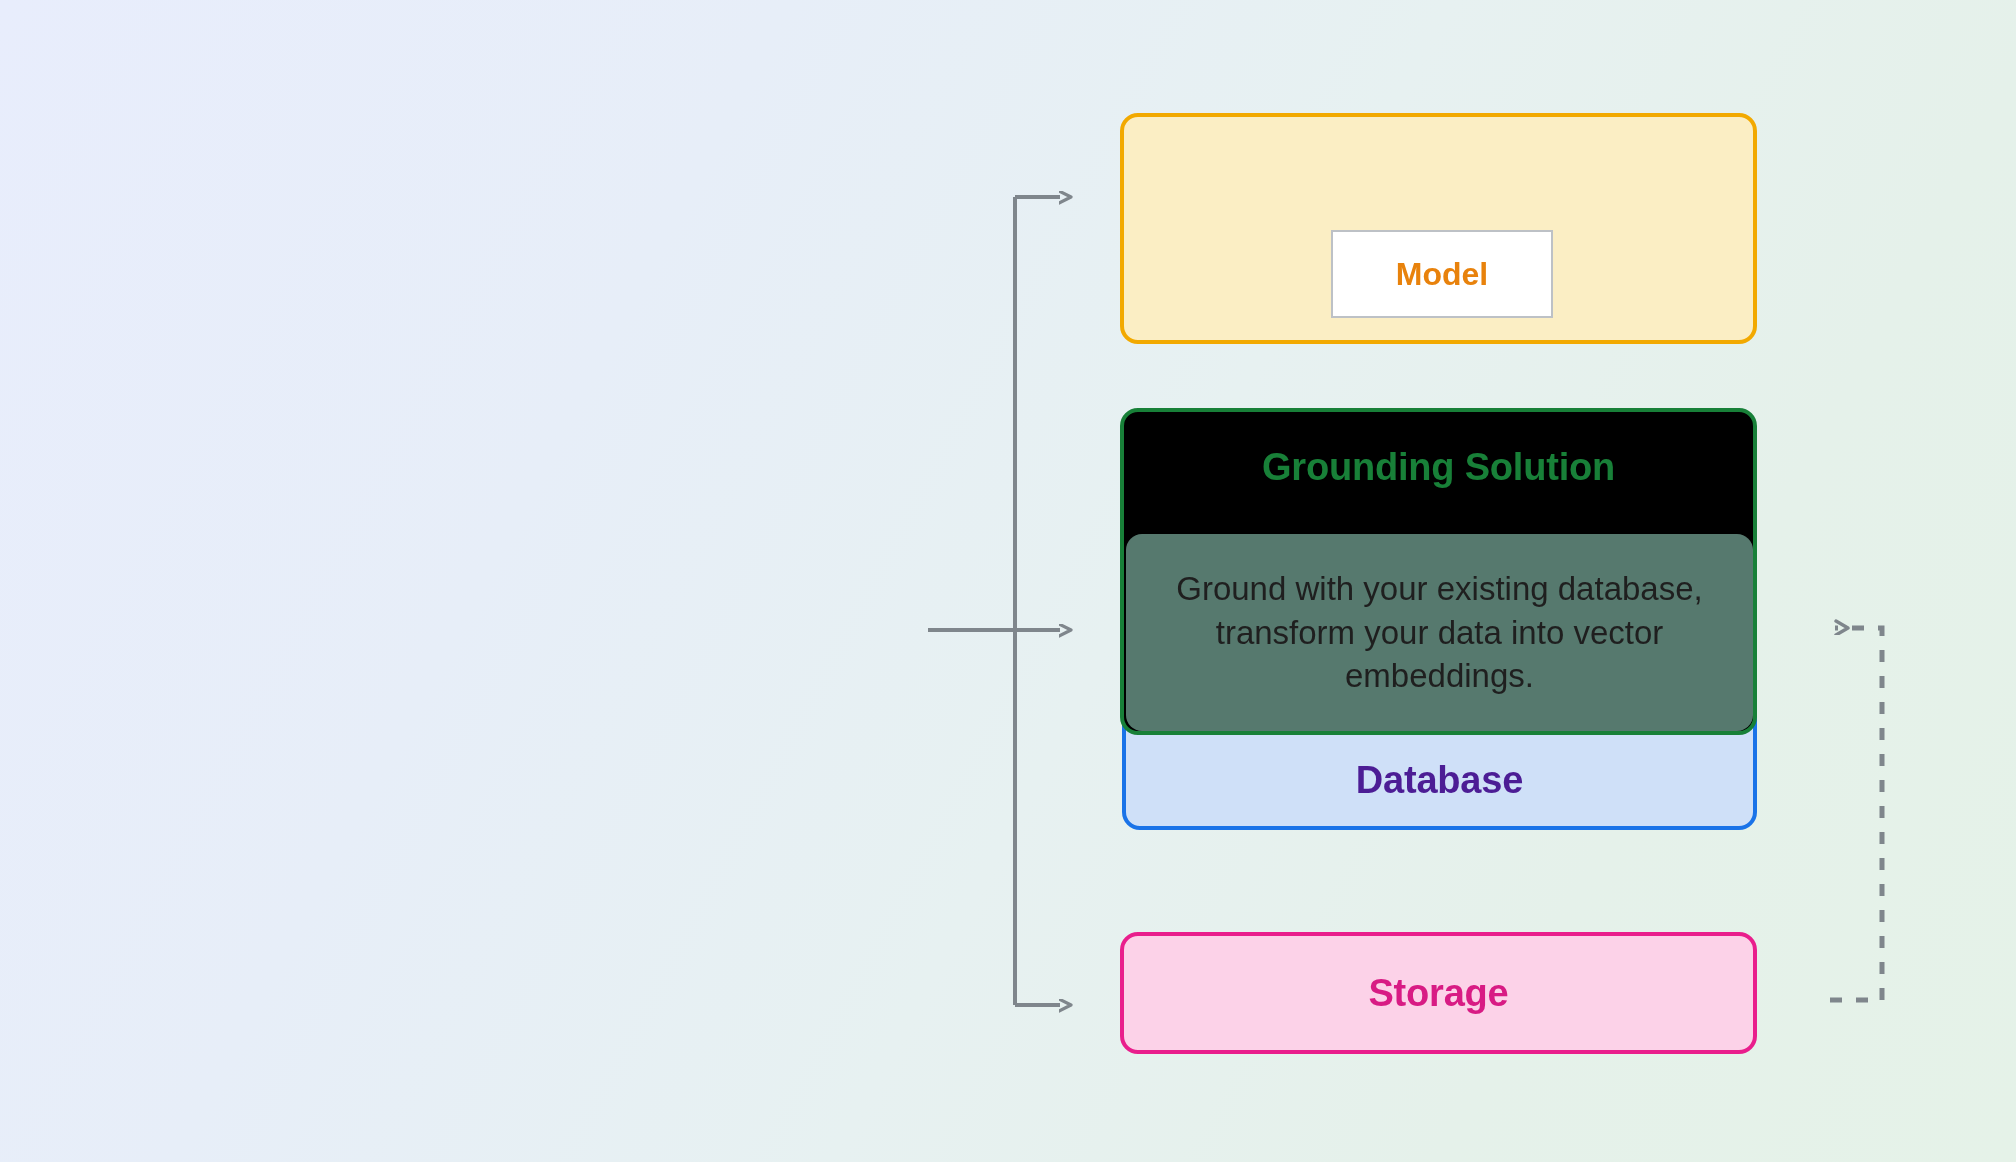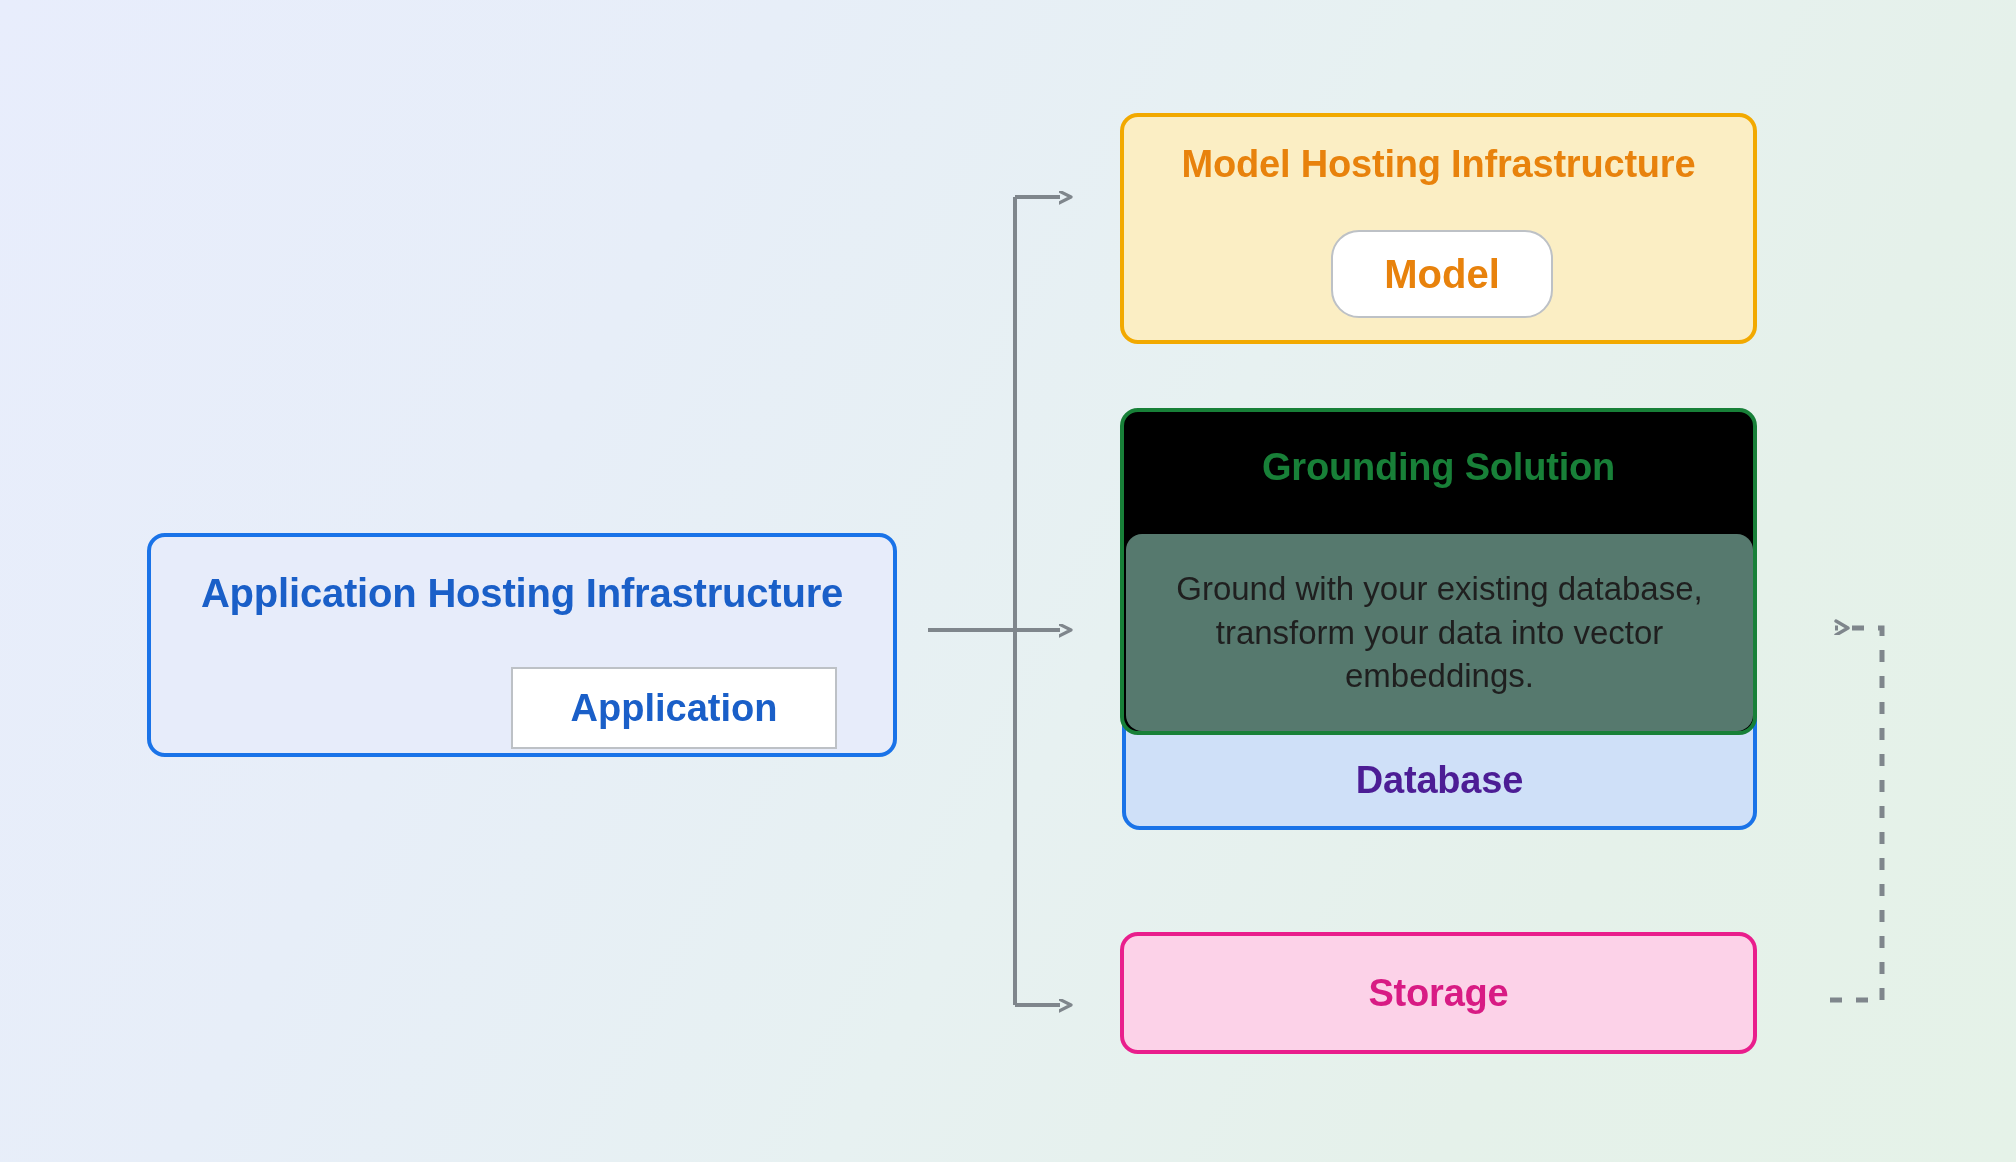--- a/index.html
+++ b/index.html
@@ -77,23 +77,22 @@
     font-weight: bold;
     color: #e8820c;
     letter-spacing: -0.2px;
   }
   #model-chip {
     position: absolute;
     left: 207px;
     top: 113px;
     width: 218px;
     height: 84px;
-    font-size: 40px;
+    font-size: 32px;
     color: #e8820c;
-    border-radius: 28px;
   }
 
   
   #grounding {
     left: 1120px;
     top: 408px;
     width: 637px;
     height: 327px;
     background: #000000;
     border: 4px solid #188038;
@@ -173,27 +172,22 @@
     width: 2016px;
     height: 1162px;
     pointer-events: none;
   }
 </style>
 </head>
 <body>
 
 <div id="canvas">
 
-  <div class="node" id="app-host">
-    <div class="title">Application Hosting Infrastructure</div>
-    <div class="inner-chip" id="app-chip">Application</div>
-  </div>
 
   <div class="node" id="model-host">
-    <div class="title">Model Hosting Infrastructure</div>
     <div class="inner-chip" id="model-chip">Model</div>
   </div>
 
   <div class="node" id="grounding">
     <div class="title">Grounding Solution</div>
   </div>
 
   <div class="node" id="database">
     <div class="title">Database</div>
   </div>

